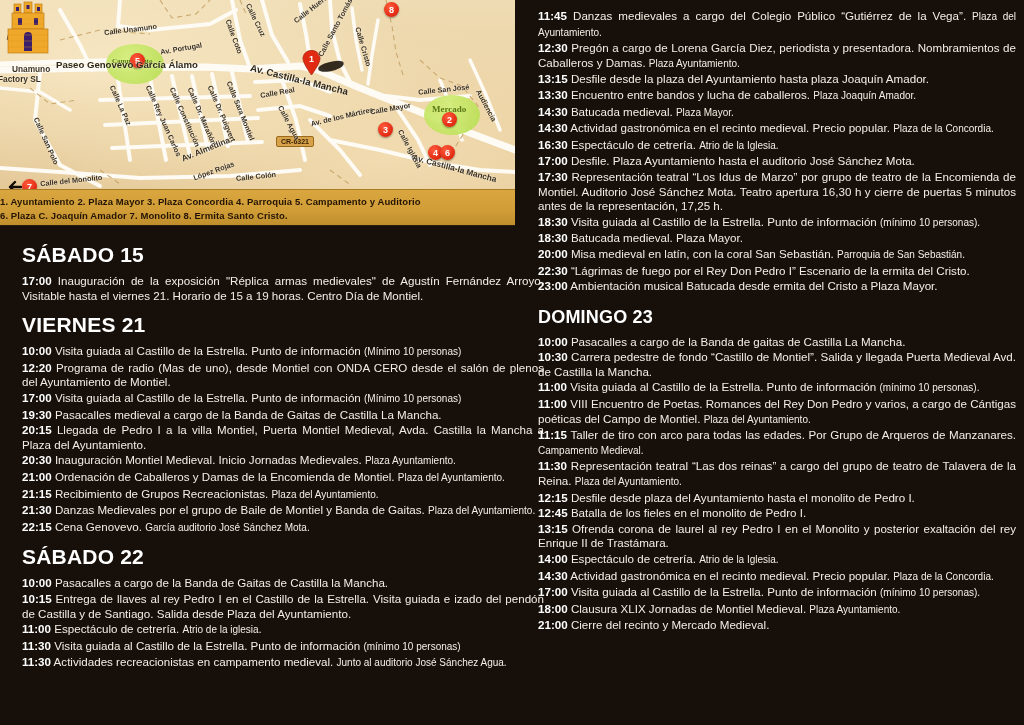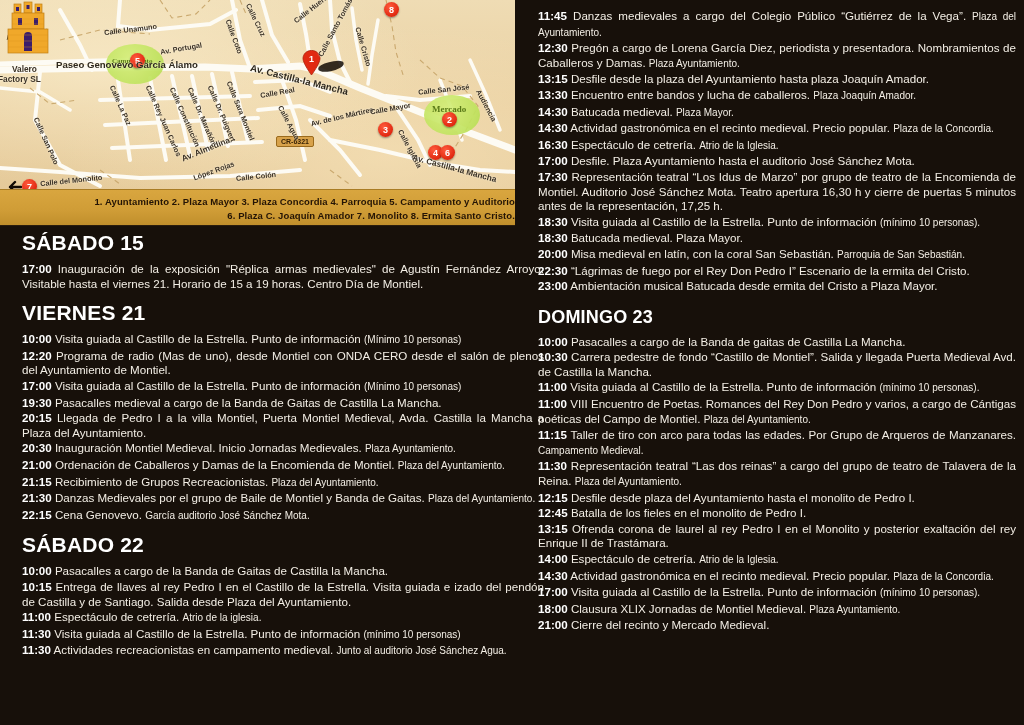--- a/index.html
+++ b/index.html
@@ -27,21 +27,21 @@
     border-bottom:1px solid #2a1d0d;
   }
   .map-inner{position:absolute;inset:0;}
   .map svg{position:absolute;left:0;top:0;}
   .legend{
     position:absolute;left:0;bottom:0;width:515px;height:36px;
     background:linear-gradient(180deg,#d9a63f 0%,#cf9c36 60%,#c08f2c 100%);
     border-top:1px solid #a97c24;
     color:#241405;
     font-size:9.5px;font-weight:bold;
-    text-align:right;
+    text-align:left;
     line-height:14px;
     padding-top:5px;box-sizing:border-box;
     letter-spacing:.1px;
   }
   .legend div{white-space:nowrap;}
 
   .marker{
     position:absolute;
     width:15px;height:15px;border-radius:50%;
     background:radial-gradient(circle at 38% 32%, #ff5a3c, #e12a12 68%, #b51f09);
@@ -201,21 +201,21 @@
         <div class="road-label" style="left:6px;top:30px;transform:rotate(-8deg);">Av. Portugal</div>
         <div class="road-label" style="left:104px;top:25px;transform:rotate(-7deg);">Calle Unamuno</div>
         <div class="road-label" style="left:160px;top:44px;transform:rotate(-10deg);">Av. Portugal</div>
         <div class="road-label" style="left:252px;top:2px;transform:rotate(64deg);transform-origin:left top;">Calle Cruz</div>
         <div class="road-label" style="left:232px;top:18px;transform:rotate(70deg);transform-origin:left top;">Calle Coto</div>
         <div class="road-label" style="left:292px;top:18px;transform:rotate(-38deg);transform-origin:left top;">Calle Huerta</div>
         <div class="road-label" style="left:316px;top:54px;transform:rotate(-62deg);transform-origin:left top;">Calle Santo Tomás</div>
         <div class="road-label" style="left:362px;top:26px;transform:rotate(74deg);transform-origin:left top;">Calle Cristo</div>
         <div class="road-label big" style="left:56px;top:59px;">Paseo Genovevo García Álamo</div>
         <div class="road-label big" style="left:252px;top:62px;transform:rotate(14deg);transform-origin:left top;">Av. Castilla-la Mancha</div>
-        <div class="road-label med" style="left:12px;top:64px;">Valero</div>
+        <div class="road-label med" style="left:12px;top:64px;">Unamuno</div>
         <div class="road-label med" style="left:-2px;top:74px;">Factory SL</div>
         <div class="road-label" style="left:418px;top:85px;transform:rotate(-6deg);">Calle San José</div>
         <div class="road-label" style="left:482px;top:88px;transform:rotate(62deg);transform-origin:left top;">Audiencia</div>
         <div class="road-label" style="left:260px;top:88px;transform:rotate(-10deg);">Calle Real</div>
         <div class="road-label" style="left:116px;top:84px;transform:rotate(66deg);transform-origin:left top;">Calle La Paz</div>
         <div class="road-label" style="left:152px;top:84px;transform:rotate(66deg);transform-origin:left top;">Calle Rey Juan Carlos</div>
         <div class="road-label" style="left:176px;top:86px;transform:rotate(66deg);transform-origin:left top;">Calle Constitución</div>
         <div class="road-label" style="left:194px;top:86px;transform:rotate(67deg);transform-origin:left top;">Calle Dr. Marañón</div>
         <div class="road-label" style="left:214px;top:84px;transform:rotate(67deg);transform-origin:left top;">Calle Dr. Puigvert</div>
         <div class="road-label" style="left:233px;top:80px;transform:rotate(68deg);transform-origin:left top;">Calle Sara Montiel</div>
@@ -252,21 +252,21 @@
         </svg>
 
       </div>
 
       <div class="legend">
         <div>1. Ayuntamiento  2. Plaza Mayor  3. Plaza Concordia  4. Parroquia  5. Campamento y Auditorio</div>
         <div>6. Plaza C. Joaquín Amador  7. Monolito 8. Ermita Santo Cristo.</div>
       </div>
     </div>
 
-    <div class="sched" style="position:absolute;top:213px;left:0;width:522px;">
+    <div class="sched" style="position:absolute;top:225px;left:0;width:522px;">
 
       <h2 class="day">SÁBADO 15</h2>
       <p class="ev">
         <span class="t">17:00</span>
         <span>Inauguración de la exposición "Réplica armas medievales" de Agustín Fernández Arroyo. Visitable hasta el viernes  21. Horario de 15 a 19 horas. Centro Día de Montiel.</span>
       </p>
 
       <h2 class="day">VIERNES 21</h2>
       <p class="ev"><span class="t">10:00</span> <span>Visita guiada al Castillo de la Estrella. Punto de información </span><span class="sm">(Mínimo 10 personas)</span></p>
       <p class="ev"><span class="t">12:20</span> <span>Programa de radio (Mas de uno), desde Montiel con ONDA CERO desde el salón de plenos del Ayuntamiento de Montiel.</span></p>

